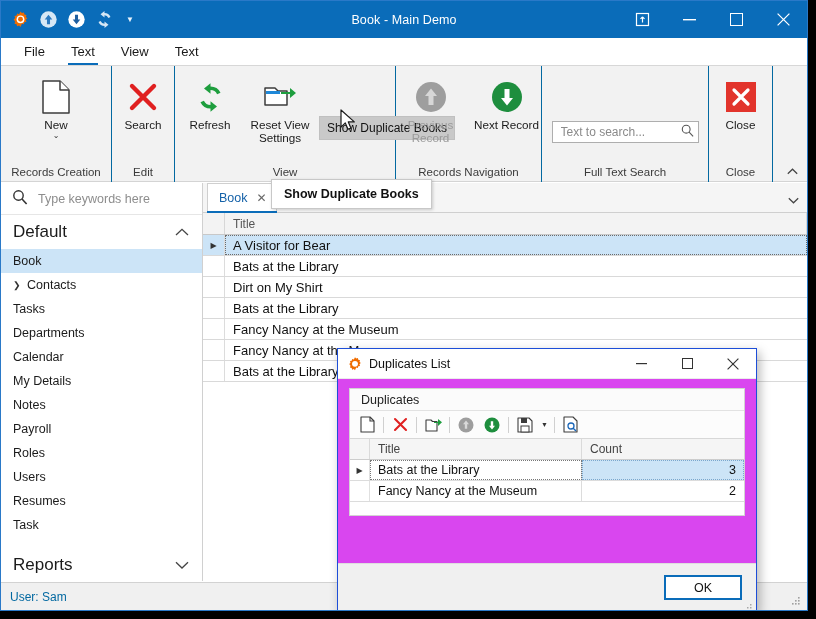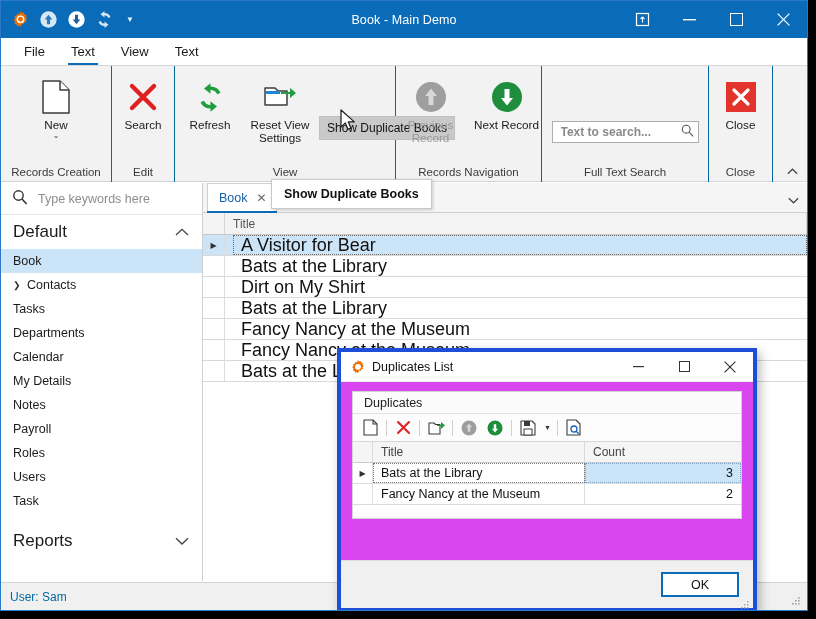--- a/index.html
+++ b/index.html
@@ -110,21 +110,20 @@
     display: flex; align-items: center; margin-top: 27px;
   }
   .search-box {
     width: 147px; height: 22px; background: #fff; border: 1px solid #aeaeae;
     display: flex; align-items: center; padding: 0 4px 0 6px;
   }
   .search-box input {
     flex: 1; border: none; outline: none; font-size: 12px;
     font-family: "Liberation Sans", sans-serif; color: #222; background: transparent;
     min-width: 0;
-    font-weight: bold;
   }
   .search-box input::placeholder { color: #8a8a8a; }
   .ribbon-collapse {
     position: absolute; right: 6px; bottom: 1px; width: 18px; height: 18px;
     display: flex; align-items: center; justify-content: center;
     color: #444; font-size: 10px;
   }
 
   
   .main {
@@ -200,39 +199,39 @@
   }
   .grid-row {
     height: 21px; display: flex; border-bottom: 1px solid #d9d9d9;
   }
   .grid-row .ind {
     width: 22px; border-right: 1px solid #dcdcdc; display: flex;
     align-items: center; justify-content: center; font-size: 8px; color: #333;
   }
   .grid-row .cell {
     flex: 1; display: flex; align-items: center; padding-left: 8px;
-    font-size: 18px; color: #111; margin-left: 8px;
+    font-size: 13px; color: #111;
   }
   .grid-row.sel { background: #cce4f7; }
   .grid-row.sel .cell { outline: 1px dotted #6b6b6b; outline-offset: -1px; }
   .grid-fill { flex: 1; background: #ffffff; border-top: 0; }
 
   
   .statusbar {
     position: absolute; left: 0; right: 0; bottom: 0; height: 28px;
     background: #f0f0f0; border-top: 1px solid #d2d2d2;
     display: flex; align-items: center; padding-left: 9px;
     font-size: 12px; color: #0369a1;
   }
   .grip { position: absolute; right: 5px; bottom: 5px; width: 10px; height: 10px; }
 
   
   .dlg {
     position: absolute; left: 336px; top: 347px; width: 420px; height: 264px;
-    background: #f0f0f0; border: 4px solid #1d4ed8;
+    background: #f0f0f0; border: 1px solid #1d4ed8;
     box-shadow: 3px 4px 10px rgba(0,0,0,.28);
     display: flex; flex-direction: column; z-index: 100;
   }
   .dlg-title {
     height: 30px; background: #ffffff; display: flex; align-items: center;
     border-bottom: 1px solid #ebebeb;
   }
   .dlg-ico { margin: 0 6px 0 9px; display: flex; }
   .dlg-title-txt { flex: 1; font-size: 12.5px; color: #111; }
   .dlg-btns { display: flex; height: 30px; }
@@ -525,20 +524,23 @@
         <div class="nav-item">
           <span>Payroll</span>
         </div>
         <div class="nav-item">
           <span>Roles</span>
         </div>
         <div class="nav-item">
           <span>Users</span>
         </div>
         <div class="nav-item">
+          <span>Resumes</span>
+        </div>
+        <div class="nav-item">
           <span>Task</span>
         </div>
 
         <div class="spacer24"></div>
 
         <div class="grp-head">
           <span>Reports</span>
           <span class="chev">
             <svg width="14" height="8" viewBox="0 0 14 8">
                 <path d="M1 1.3L7 7l6-5.7" fill="none" stroke="#444" stroke-width="1.3"></path>

